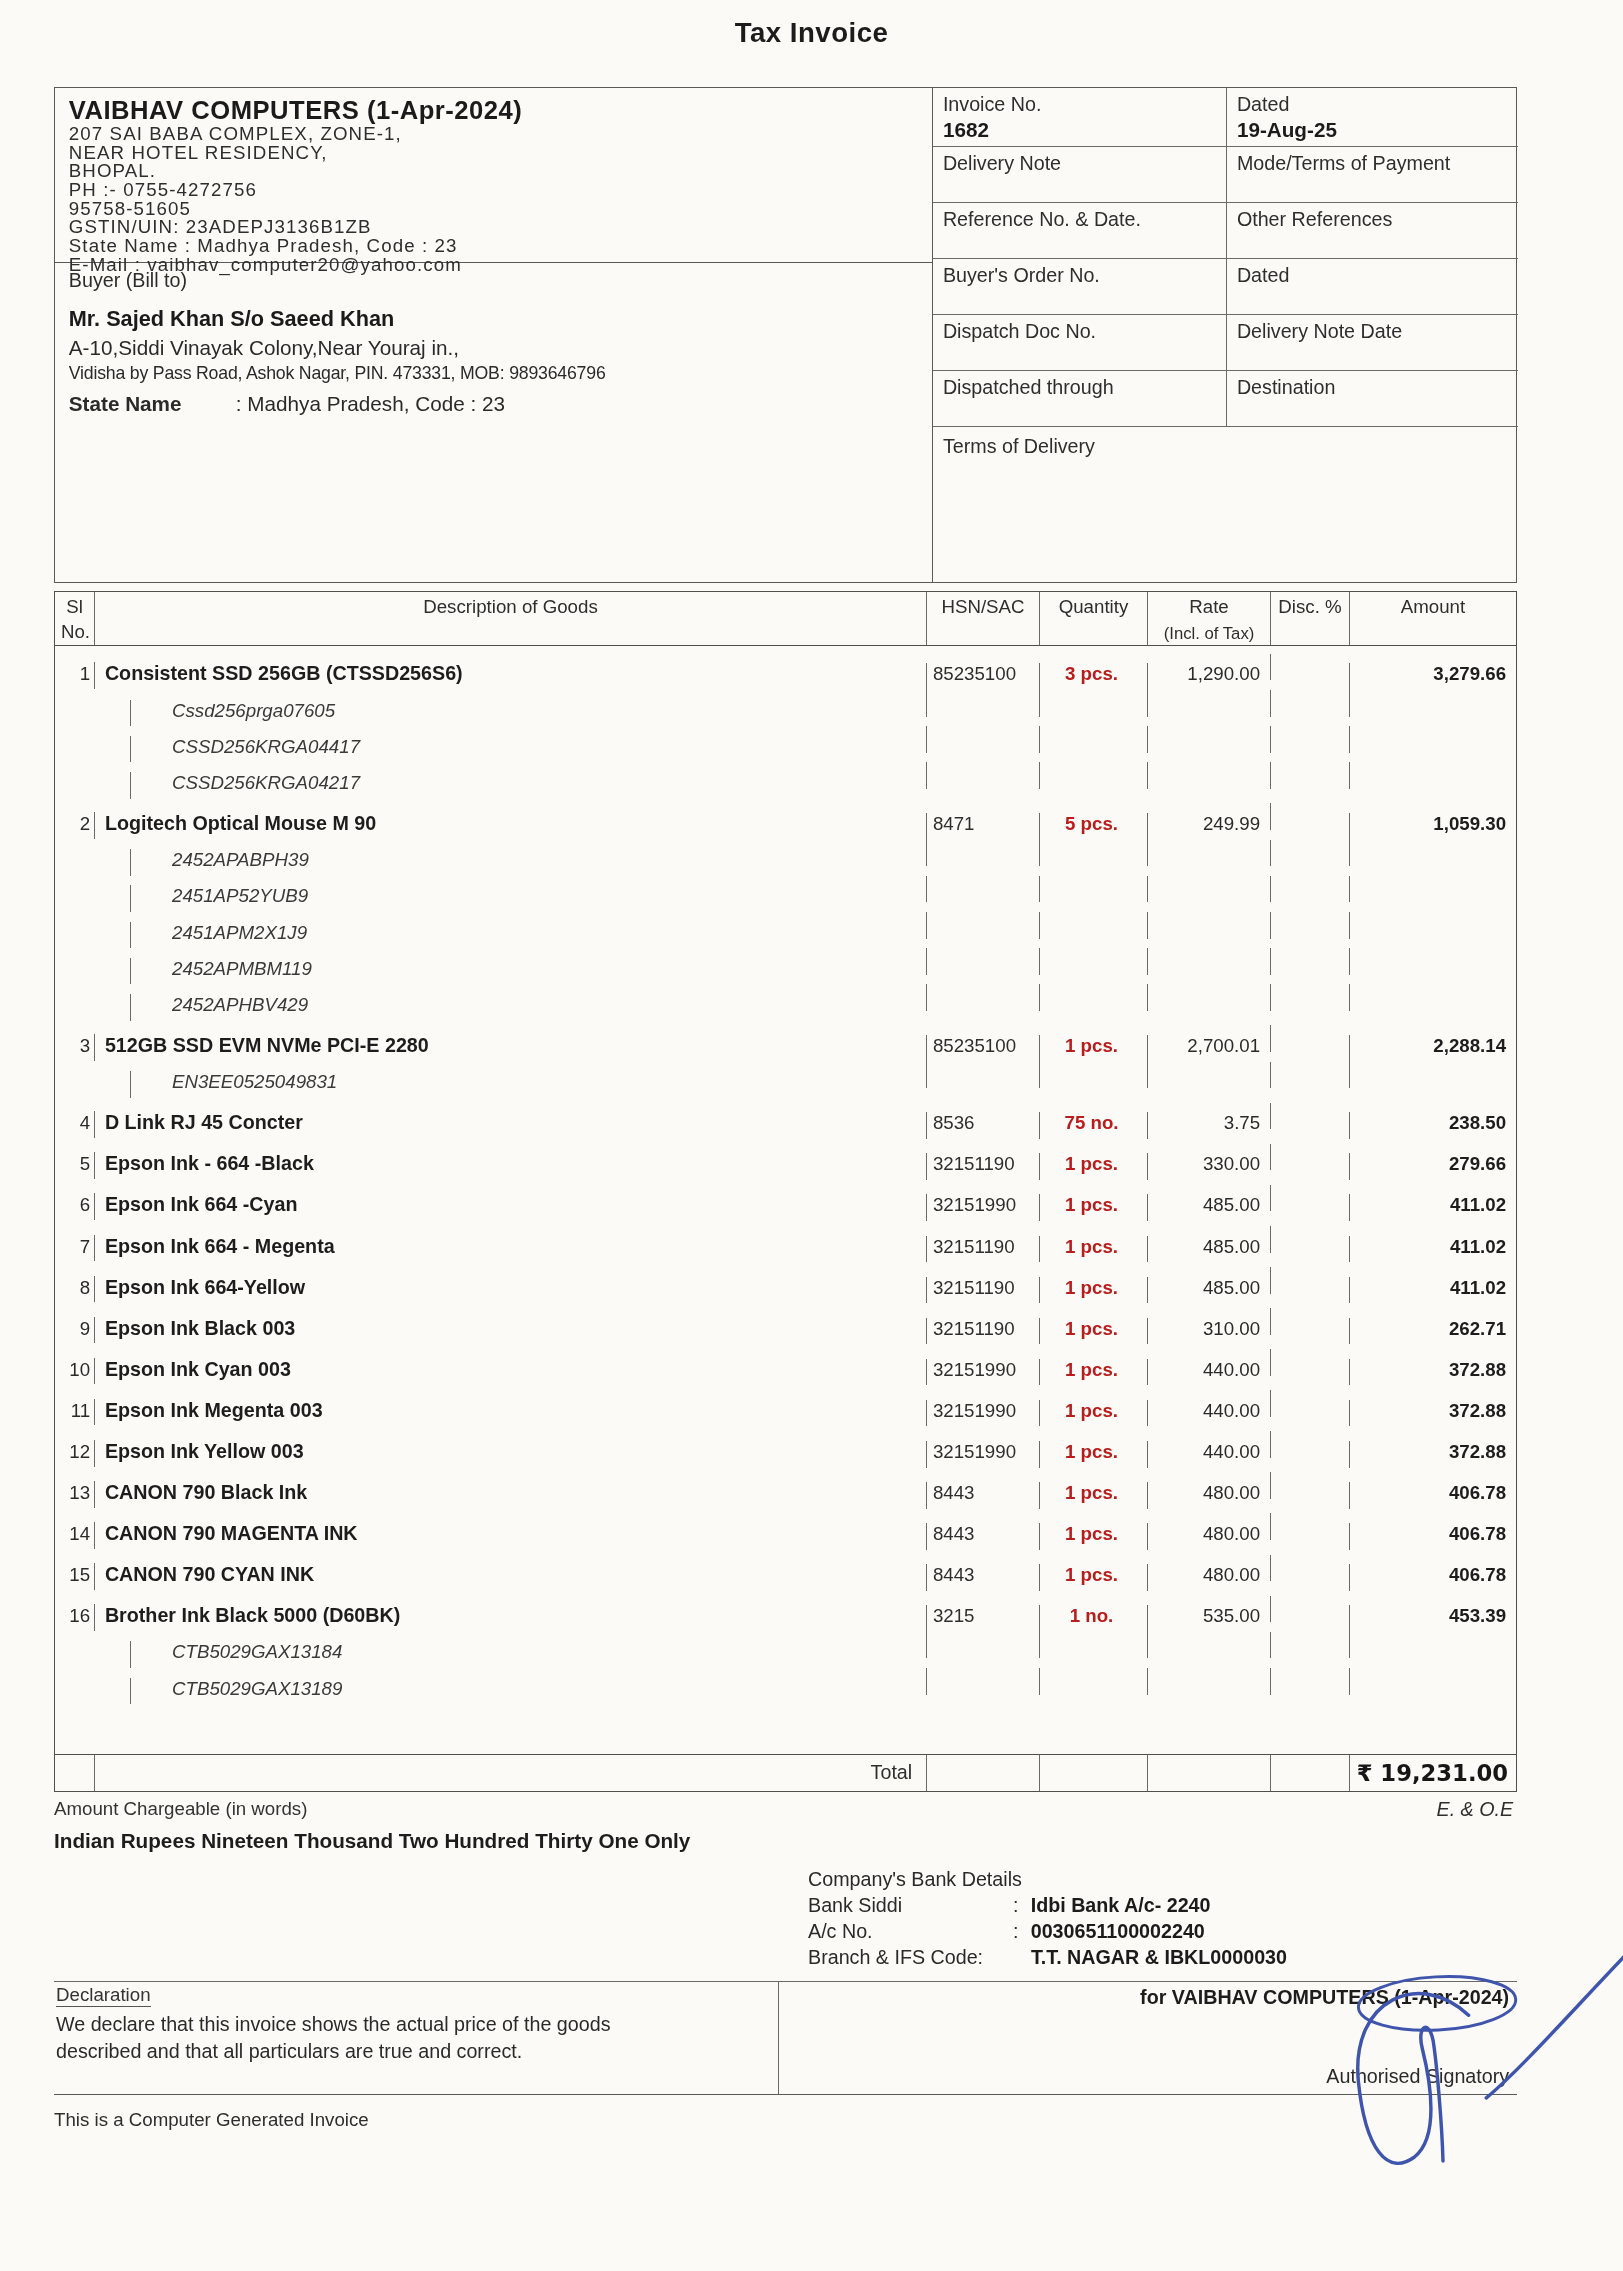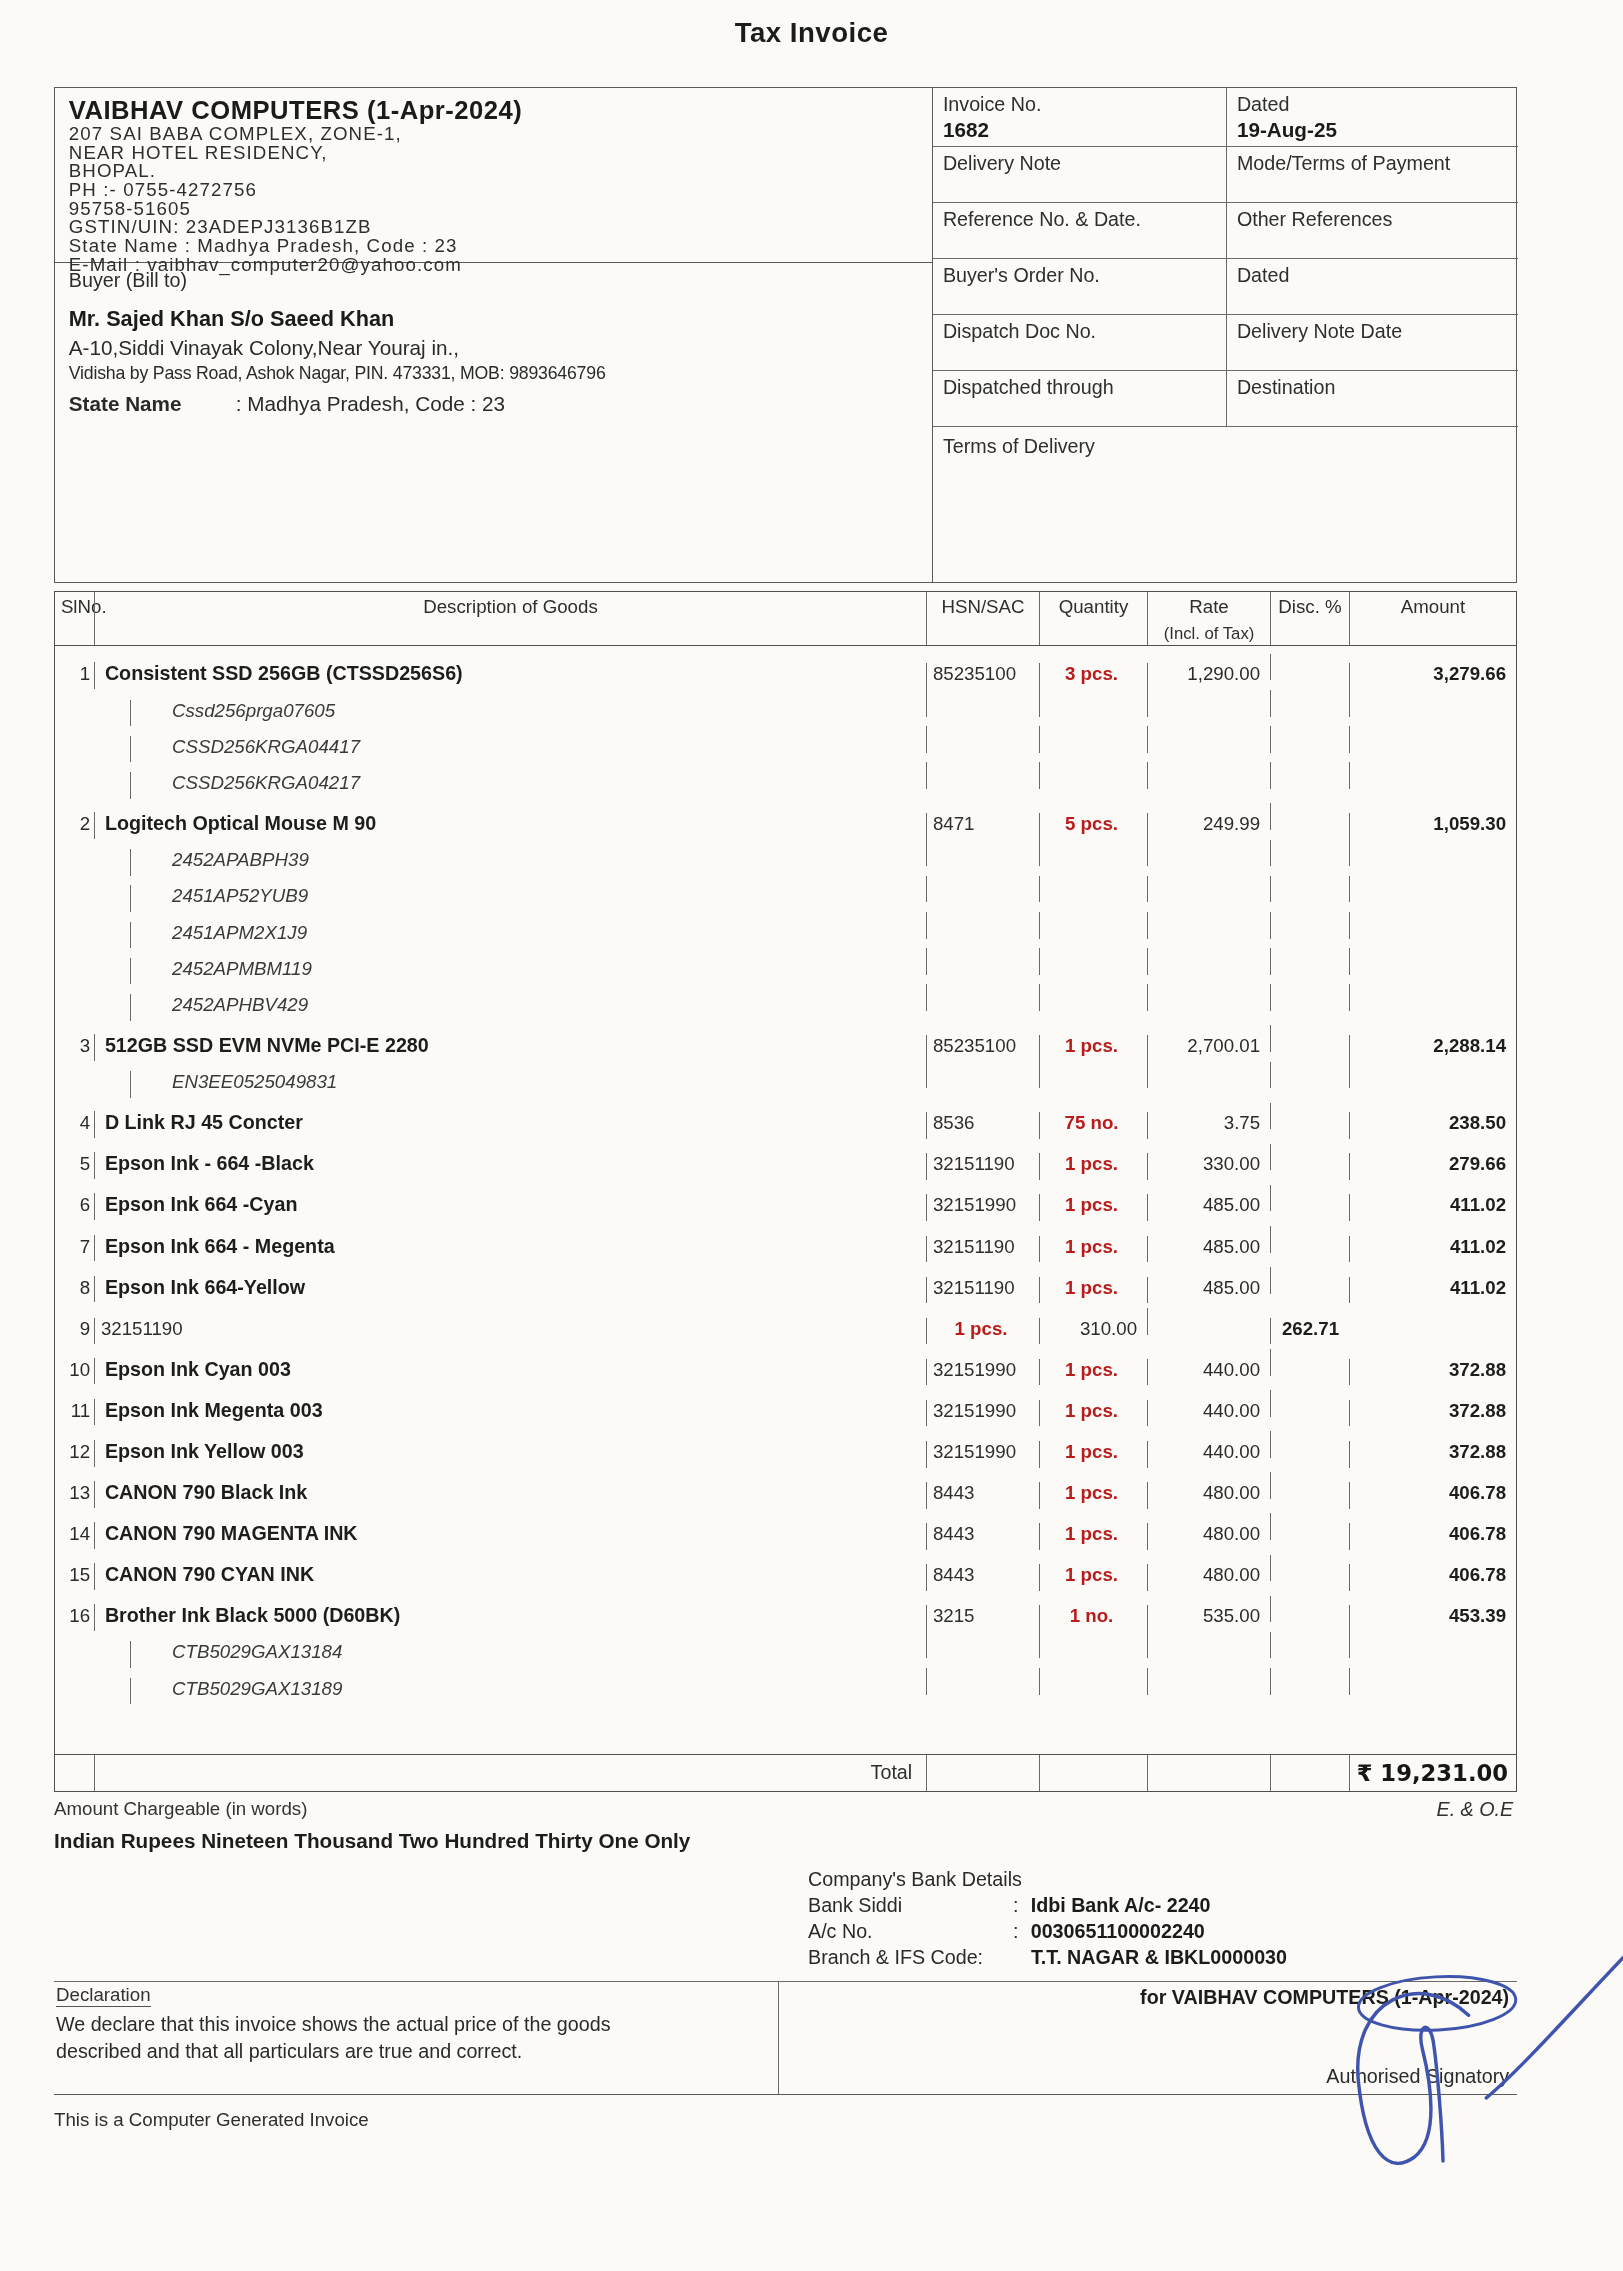--- a/index.html
+++ b/index.html
@@ -38,21 +38,21 @@
   .mvalue { font-size:20.7px; font-weight:bold; color:#1b1b1b; padding-bottom:2px; }
   .terms-cell { flex:1; padding:7.9px 5.9px 0 9.9px; font-size:19.7px; color:#2e2e2e; }
 
   
   .tbl { margin-top:7.9px; border:1px solid #4f4f4f; height:1201px; display:flex; flex-direction:column; }
   .grid7 { display:grid; grid-template-columns: 39px 832px 113px 108px 123px 79px 1fr; }
   .c { padding:0 5.9px; }
   .c + .c { border-left:1px solid #6a6a6a; }
   .tbl-head { height:54px; border-bottom:1px solid #4f4f4f; }
   .tbl-head .c { font-size:18.7px; color:#2e2e2e; text-align:center; padding-top:3.9px; }
-  .h-sl { display:flex; justify-content:space-between; text-align:left; padding-bottom:2px !important; }
+  .h-sl { display:flex; flex-direction:column; justify-content:space-between; text-align:left; padding-bottom:2px !important; }
   .h-rate .sub { font-size:16.7px; display:block; margin-top:5.9px; }
   .tbl-body { flex:1; display:flex; flex-direction:column; overflow:hidden; }
   .trow { min-height:26.6px; align-items:baseline; }
   .trow .c { min-height:26.6px; }
   .trow.main { margin-top:4.9px; }
   .trow.main:first-child { margin-top:7.9px; }
   .c-sl { text-align:right; font-size:18.7px; color:#2a2a2a; padding-right:3.9px; }
   .desc-main { font-size:19.7px; font-weight:bold; color:#1d1d1d; padding-left:9.9px; }
   .desc-serial { font-size:18.7px; font-style:italic; color:#3a3a3a; padding-left:41px;margin-left:36px; }
   .c-hsn { font-size:18.7px; color:#2e2e2e; }
@@ -342,20 +342,21 @@
               <div class="c c-sl">8</div>
               <div class="c desc-main">Epson Ink 664-Yellow</div>
               <div class="c c-hsn">32151190</div>
               <div class="c c-qty">1 pcs.</div>
               <div class="c c-rate">485.00</div>
               <div class="c c-disc"></div>
               <div class="c c-amt">411.02</div>
             </div>
             <div class="grid7 trow main">
               <div class="c c-sl">9</div>
+              <div class="c desc-main">Epson Ink Black 003</div>
               <div class="c c-hsn">32151190</div>
               <div class="c c-qty">1 pcs.</div>
               <div class="c c-rate">310.00</div>
               <div class="c c-disc"></div>
               <div class="c c-amt">262.71</div>
             </div>
             <div class="grid7 trow main">
               <div class="c c-sl">10</div>
               <div class="c desc-main">Epson Ink Cyan 003</div>
               <div class="c c-hsn">32151990</div>

